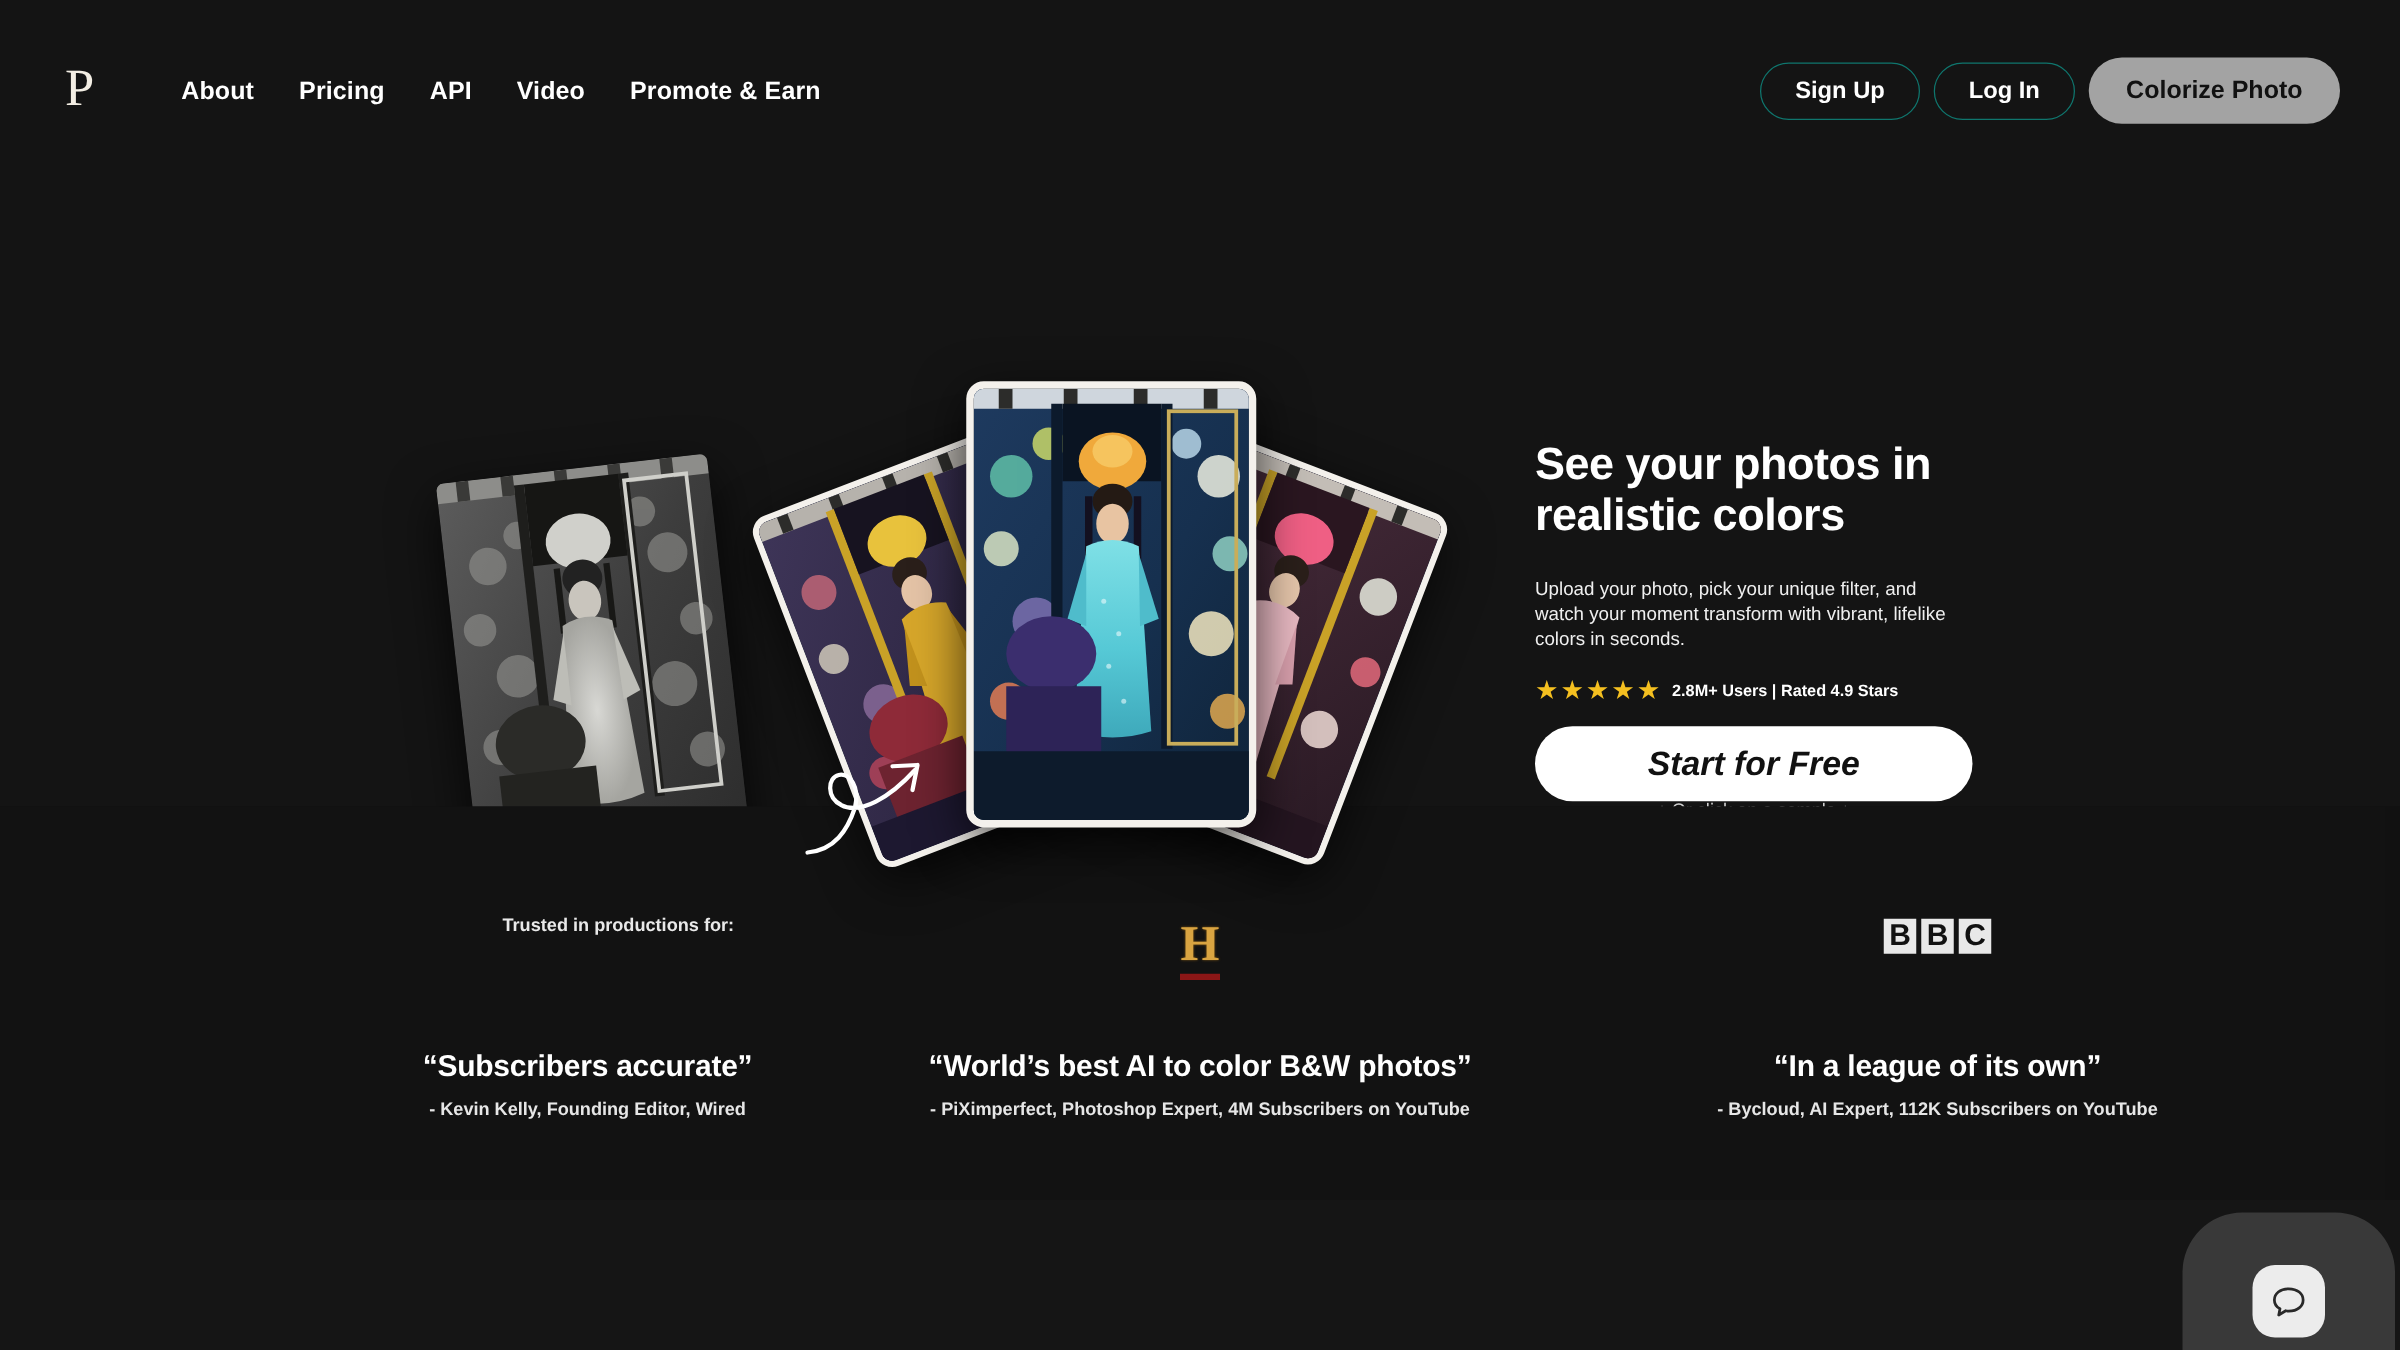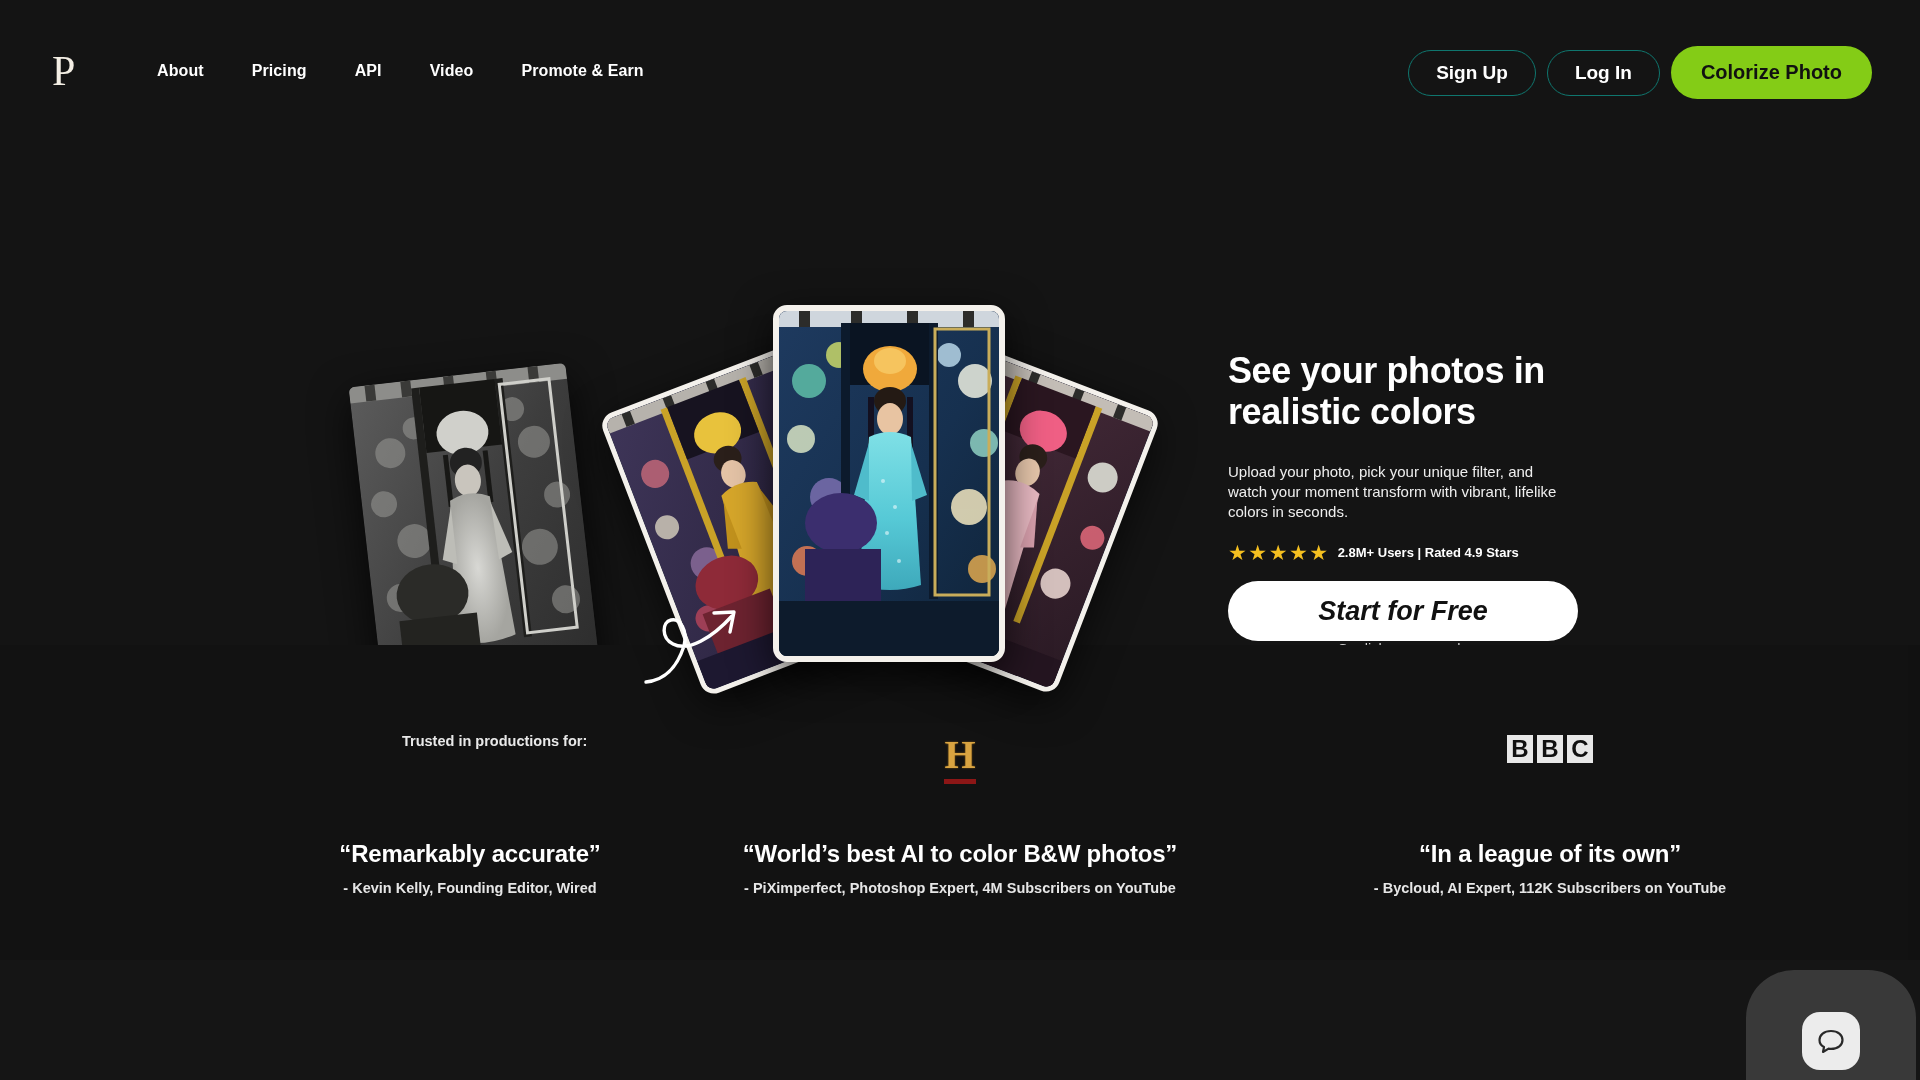--- a/index.html
+++ b/index.html
@@ -23,39 +23,38 @@
     font-family:"Liberation Serif", serif;
     font-size:42px; line-height:38px; font-weight:400;
     color:#f3eee4; letter-spacing:0;
   }
   .nav {
     position:absolute; left:145px; top:62px;
     display:flex; align-items:center; gap:36px;
   }
   .nav a {
     color:#ffffff; text-decoration:none;
-    font-size:16px; font-weight:600; letter-spacing:.1px;
+    font-size:20px; font-weight:600; letter-spacing:.1px;
     white-space:nowrap;
-    margin-left:12px;
   }
   .auth {
     position:absolute; right:48px; top:46px;
     display:flex; align-items:center; gap:11px;
   }
   .btn-ghost {
     border:1px solid #0f766e; border-radius:999px;
     background:transparent; color:#ffffff;
     font-size:19px; font-weight:700;
     padding:11px 27px; white-space:nowrap;
     font-family:"Liberation Sans", sans-serif;
     cursor:pointer;
   }
   .btn-solid {
     border:none; border-radius:999px;
-    background:#84cc16; color:#111111;
+    background:#a3a3a3; color:#111111;
     font-size:20px; font-weight:700;
     padding:15px 30px; white-space:nowrap;
     font-family:"Liberation Sans", sans-serif;
     cursor:pointer;
   }
 
   
   .hero {
     position:absolute; top:140px; left:0; width:1920px; height:505px;
     background:#141414;
@@ -454,21 +453,21 @@
       </div>
     </div>
   </div>
 </div>
 
 <div class="trust">
   <div class="trust-grid">
 
     <div class="trust-col c1">
       <div class="trusted-label">Trusted in productions for:</div>
-      <div class="quote">“Remarkably accurate”</div>
+      <div class="quote">“Subscribers accurate”</div>
       <div class="attrib">- Kevin Kelly, Founding Editor, Wired</div>
     </div>
 
     <div class="trust-col c2">
       <div class="logo-row">
         <span class="h-logo">H</span>
       </div>
       <div class="quote">“World’s best AI to color B&amp;W photos”</div>
       <div class="attrib">- PiXimperfect, Photoshop Expert, 4M Subscribers on YouTube</div>
     </div>

